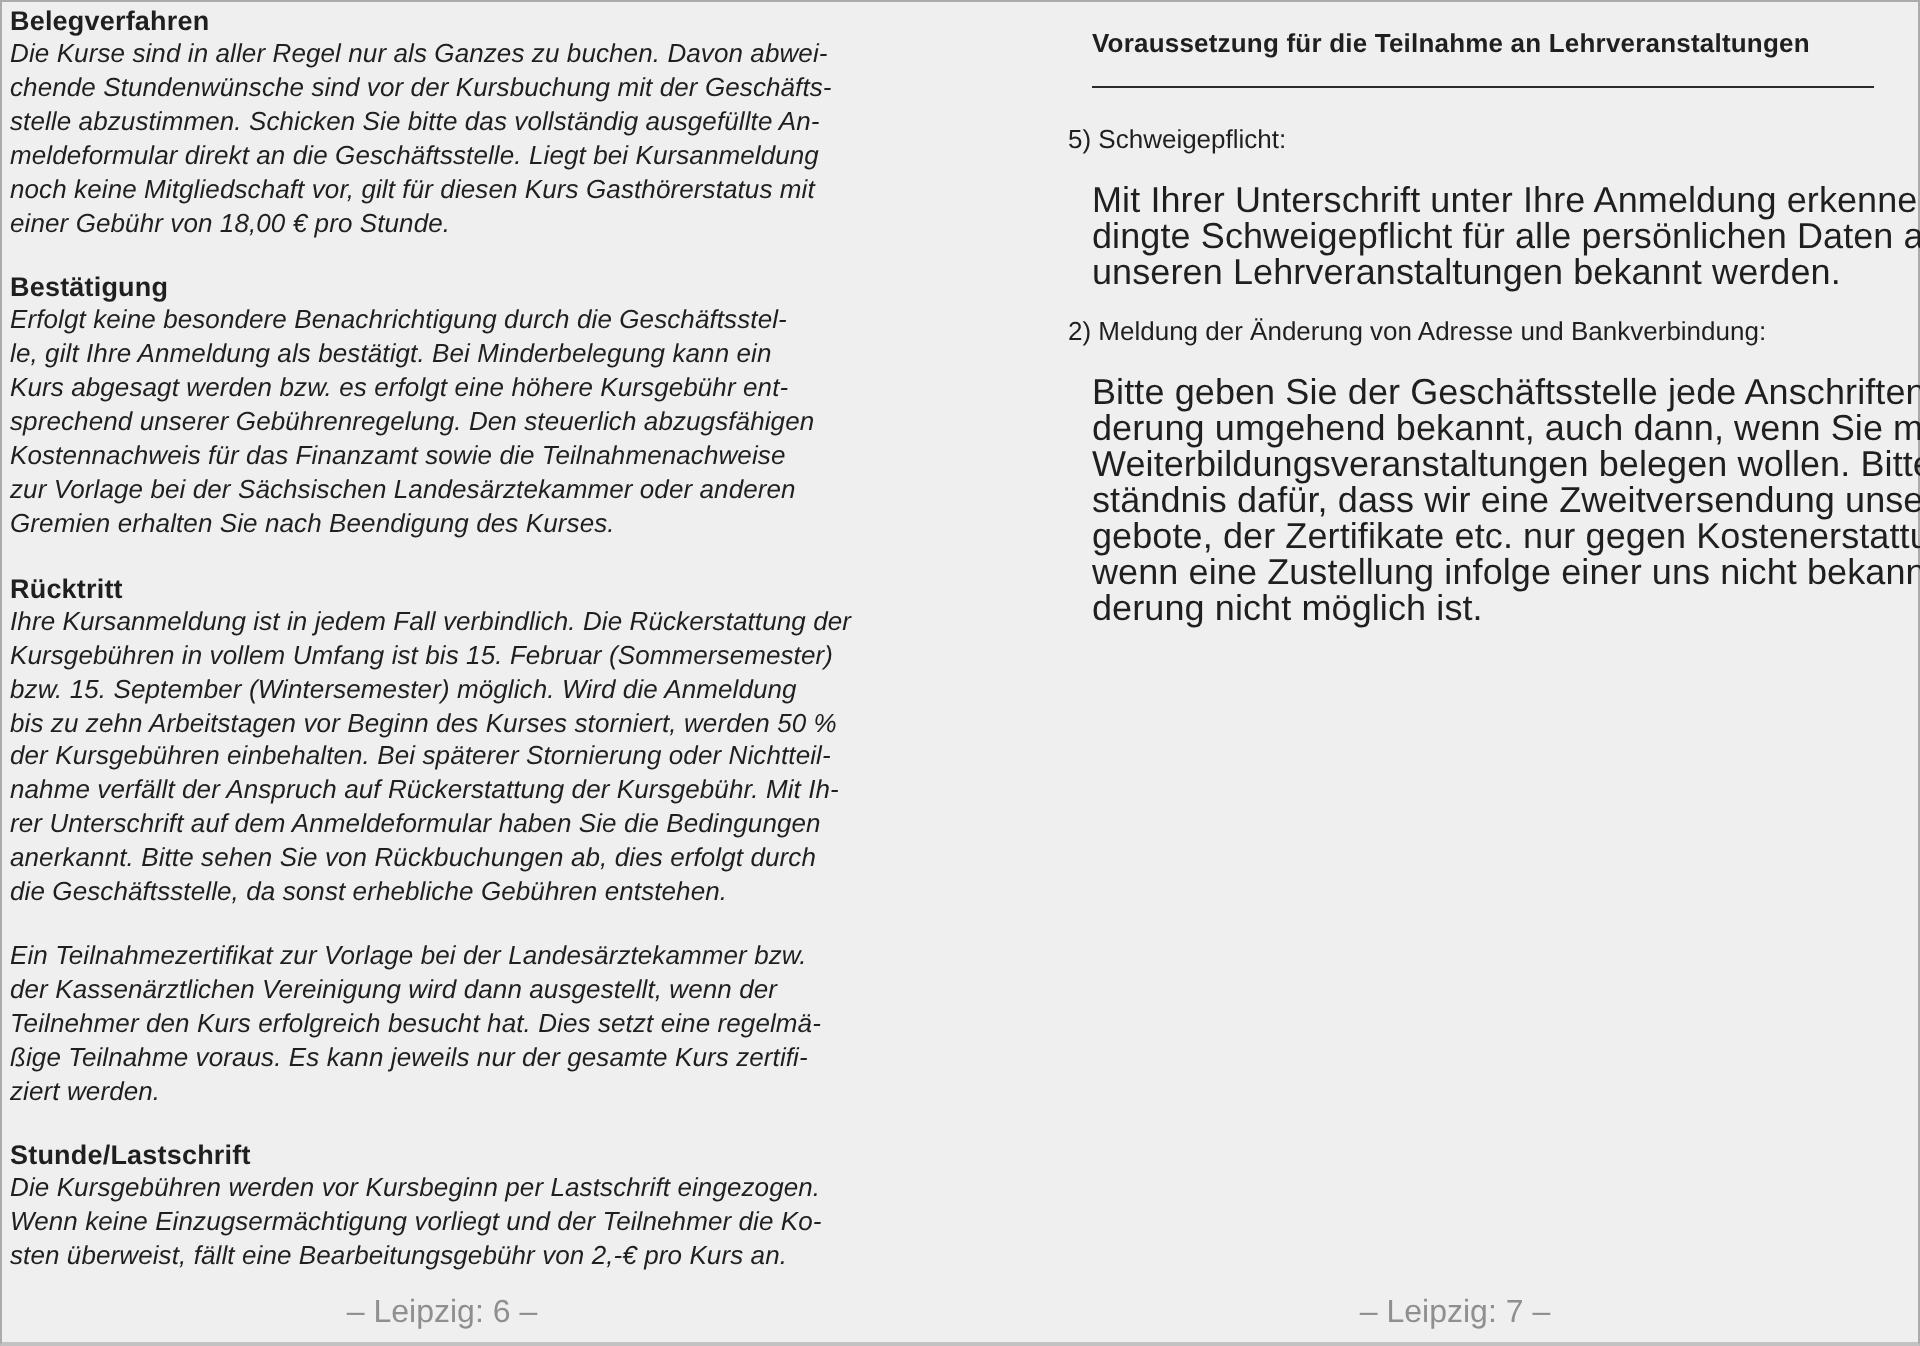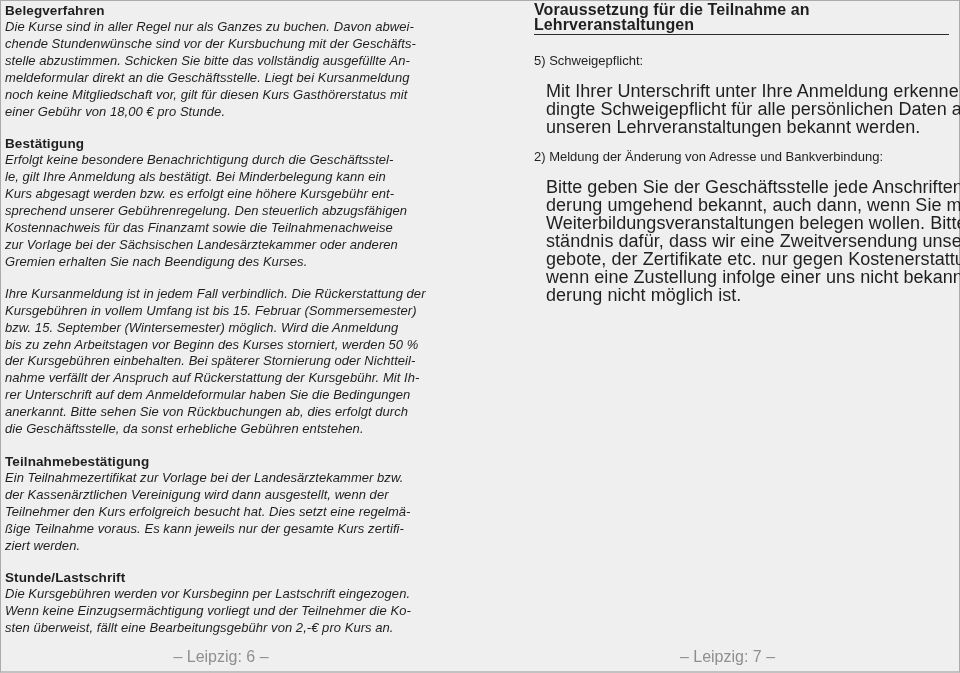--- a/index.html
+++ b/index.html
@@ -29,22 +29,22 @@
     margin: 0; font-size: 13.5px; line-height: 17px; font-weight: bold;
     letter-spacing: 0.1px;
   }
   .col-left p {
     margin: 0; font-size: 13px; line-height: 16.9px;
     white-space: pre; letter-spacing: 0.05px; font-style: italic;
   }
 
   
   .col-right h2 {
-    margin: 0; font-size: 16px; line-height: 15px; font-weight: bold;
-    padding-bottom: 2px; border-bottom: 1px solid #2b2b2b;
+    margin: 12px; font-size: 13px; line-height: 15px; font-weight: bold;
+    padding-bottom: 14px; border-bottom: 1px solid #2b2b2b;
     letter-spacing: 0.1px;
   }
   .col-right .sec { margin-top: 11px; }
   .col-right .sec.first { margin-top: 17px; }
   .col-right h4 {
     margin: 0; font-size: 13px; line-height: 18px; font-weight: normal;
   }
   .col-right p {
     margin: 12px; font-size: 18px; line-height: 18px;
     white-space: pre; letter-spacing: 0.05px;
@@ -77,32 +77,32 @@
       <h3>Bestätigung</h3>
       <p>Erfolgt keine besondere Benachrichtigung durch die Geschäftsstel-
 le, gilt Ihre Anmeldung als bestätigt. Bei Minderbelegung kann ein
 Kurs abgesagt werden bzw. es erfolgt eine höhere Kursgebühr ent-
 sprechend unserer Gebührenregelung. Den steuerlich abzugsfähigen
 Kostennachweis für das Finanzamt sowie die Teilnahmenachweise
 zur Vorlage bei der Sächsischen Landesärztekammer oder anderen
 Gremien erhalten Sie nach Beendigung des Kurses.</p>
     </div>
     <div class="sec">
+      <h3>Rücktritt</h3>
       <p>Ihre Kursanmeldung ist in jedem Fall verbindlich. Die Rückerstattung der
 Kursgebühren in vollem Umfang ist bis 15. Februar (Sommersemester)
 bzw. 15. September (Wintersemester) möglich. Wird die Anmeldung
 bis zu zehn Arbeitstagen vor Beginn des Kurses storniert, werden 50 %
 der Kursgebühren einbehalten. Bei späterer Stornierung oder Nichtteil-
 nahme verfällt der Anspruch auf Rückerstattung der Kursgebühr. Mit Ih-
 rer Unterschrift auf dem Anmeldeformular haben Sie die Bedingungen
 anerkannt. Bitte sehen Sie von Rückbuchungen ab, dies erfolgt durch
 die Geschäftsstelle, da sonst erhebliche Gebühren entstehen.</p>
     </div>
     <div class="sec">
-      <h3>Teilnahmebestätigung</h3>
       <p>Ein Teilnahmezertifikat zur Vorlage bei der Landesärztekammer bzw.
 der Kassenärztlichen Vereinigung wird dann ausgestellt, wenn der
 Teilnehmer den Kurs erfolgreich besucht hat. Dies setzt eine regelmä-
 ßige Teilnahme voraus. Es kann jeweils nur der gesamte Kurs zertifi-
 ziert werden.</p>
     </div>
     <div class="sec">
       <h3>Stunde/Lastschrift</h3>
       <p>Die Kursgebühren werden vor Kursbeginn per Lastschrift eingezogen.
 Wenn keine Einzugsermächtigung vorliegt und der Teilnehmer die Ko-

